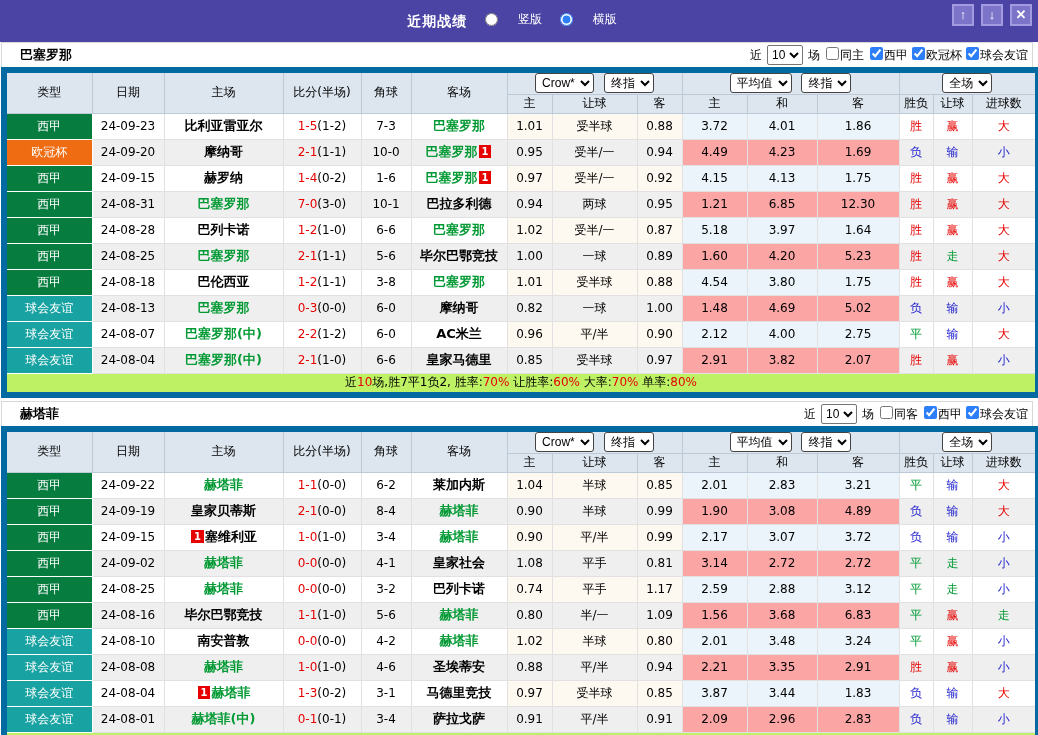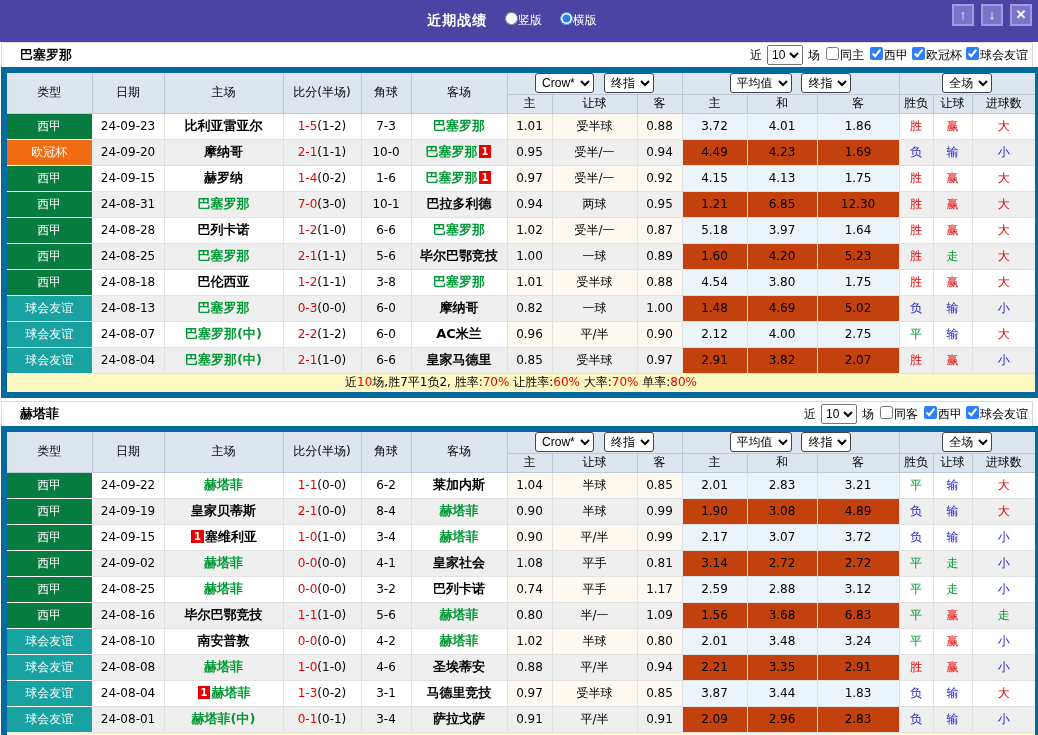--- a/index.html
+++ b/index.html
@@ -1,21 +1,21 @@
 <!DOCTYPE html>
 <html><head>
 <meta charset="utf-8">
 <style>
   *{box-sizing:border-box;margin:0;padding:0}
   html,body{width:1038px;height:735px;overflow:hidden;background:#fff;
     font-family:"DejaVu Sans","Liberation Sans",sans-serif;font-size:12px;color:#000}
   
   .topbar{height:42px;background:#4b44a5;position:relative;display:flex;align-items:center;justify-content:center;color:#fff}
   .tb-title{font-weight:bold;font-size:14px;margin-right:14px;letter-spacing:1px}
-  .tb-radio{display:inline-flex;align-items:flex-start;gap:0;margin-right:14px;font-size:12px;cursor:pointer}
+  .tb-radio{display:inline-flex;align-items:center;gap:20px;margin-right:14px;font-size:12px;cursor:pointer}
   .tb-radio input{width:13px;height:13px;accent-color:#2d7ff9;margin:0}
   .tb-btns{position:absolute;right:6px;top:4px;display:flex;gap:7px}
   .tb-btns button{width:22px;height:22px;background:#7b74c9;border:2px solid #a29bdf;color:#fff;
     font-size:13px;font-weight:bold;line-height:16px;text-align:center;padding:0;cursor:pointer}
   
   .panel{margin:0 5px 3px 1px}
   .sec-head{height:25px;display:flex;align-items:center;padding:0 4px 0 18px;border:1px solid #d8d8d8;border-bottom:0;background:#fff}
   .team{font-weight:bold;font-size:13px}
   .filters{margin-left:auto;display:flex;align-items:center;gap:2px}
   .filters .cnt{height:20px;font-size:12px;border:1px solid #767676;background:#fff;border-radius:2px;margin:0 3px}
@@ -28,28 +28,28 @@
   col.c11{width:70px}col.c12{width:82px}col.c13{width:34px}col.c14{width:39px}col.c15{width:66px}
   thead th{background:#dde6ef;border:1px solid #bcc9d6;font-weight:normal;font-size:12px;text-align:center}
   .h1 th{height:24px}
   .h2 th{height:19px}
   .grp select{height:20px;font-size:12px;margin:0 3px;border:1px solid #444;background:#fff;border-radius:3px;padding:0 2px}
   tbody td{border:1px solid #e1e1e1;height:26px;text-align:center;background:#fff}
   tr.even td{background:#efefef}
   td.crow{background:#fdf8f0}
   tr.even td.crow{background:#efefef}
   td.avg{background:#eaf4fa}
-  tr.even td.avg{background:#c2410c}
+  tr.even td.avg{background:#fca5a5}
   td.type-badge{color:#fff;border-color:#fff}
   td.team.focus .tn{color:#009933}
   .ft{color:#e60000}
   .ht{color:#000}
   .card{display:inline-block;background:#e60000;color:#fff;font-size:10px;font-weight:bold;line-height:13px;padding:0 3px;margin:0 1px;vertical-align:1px}
   td.res{font-weight:normal}
-  tfoot td{height:22px;border:1px solid #e1e1e1;text-align:center;background:#fef9c3}
+  tfoot td{height:22px;border:1px solid #e1e1e1;text-align:center;background:#bef264}
   .hl{color:#e60000}
 </style>
 </head>
 <body>
 
 <div class="topbar">
   <div class="topbar-center">
     <span class="tb-title">近期战绩</span>
     <label class="tb-radio">
       <input type="radio" name="layout" style="">

